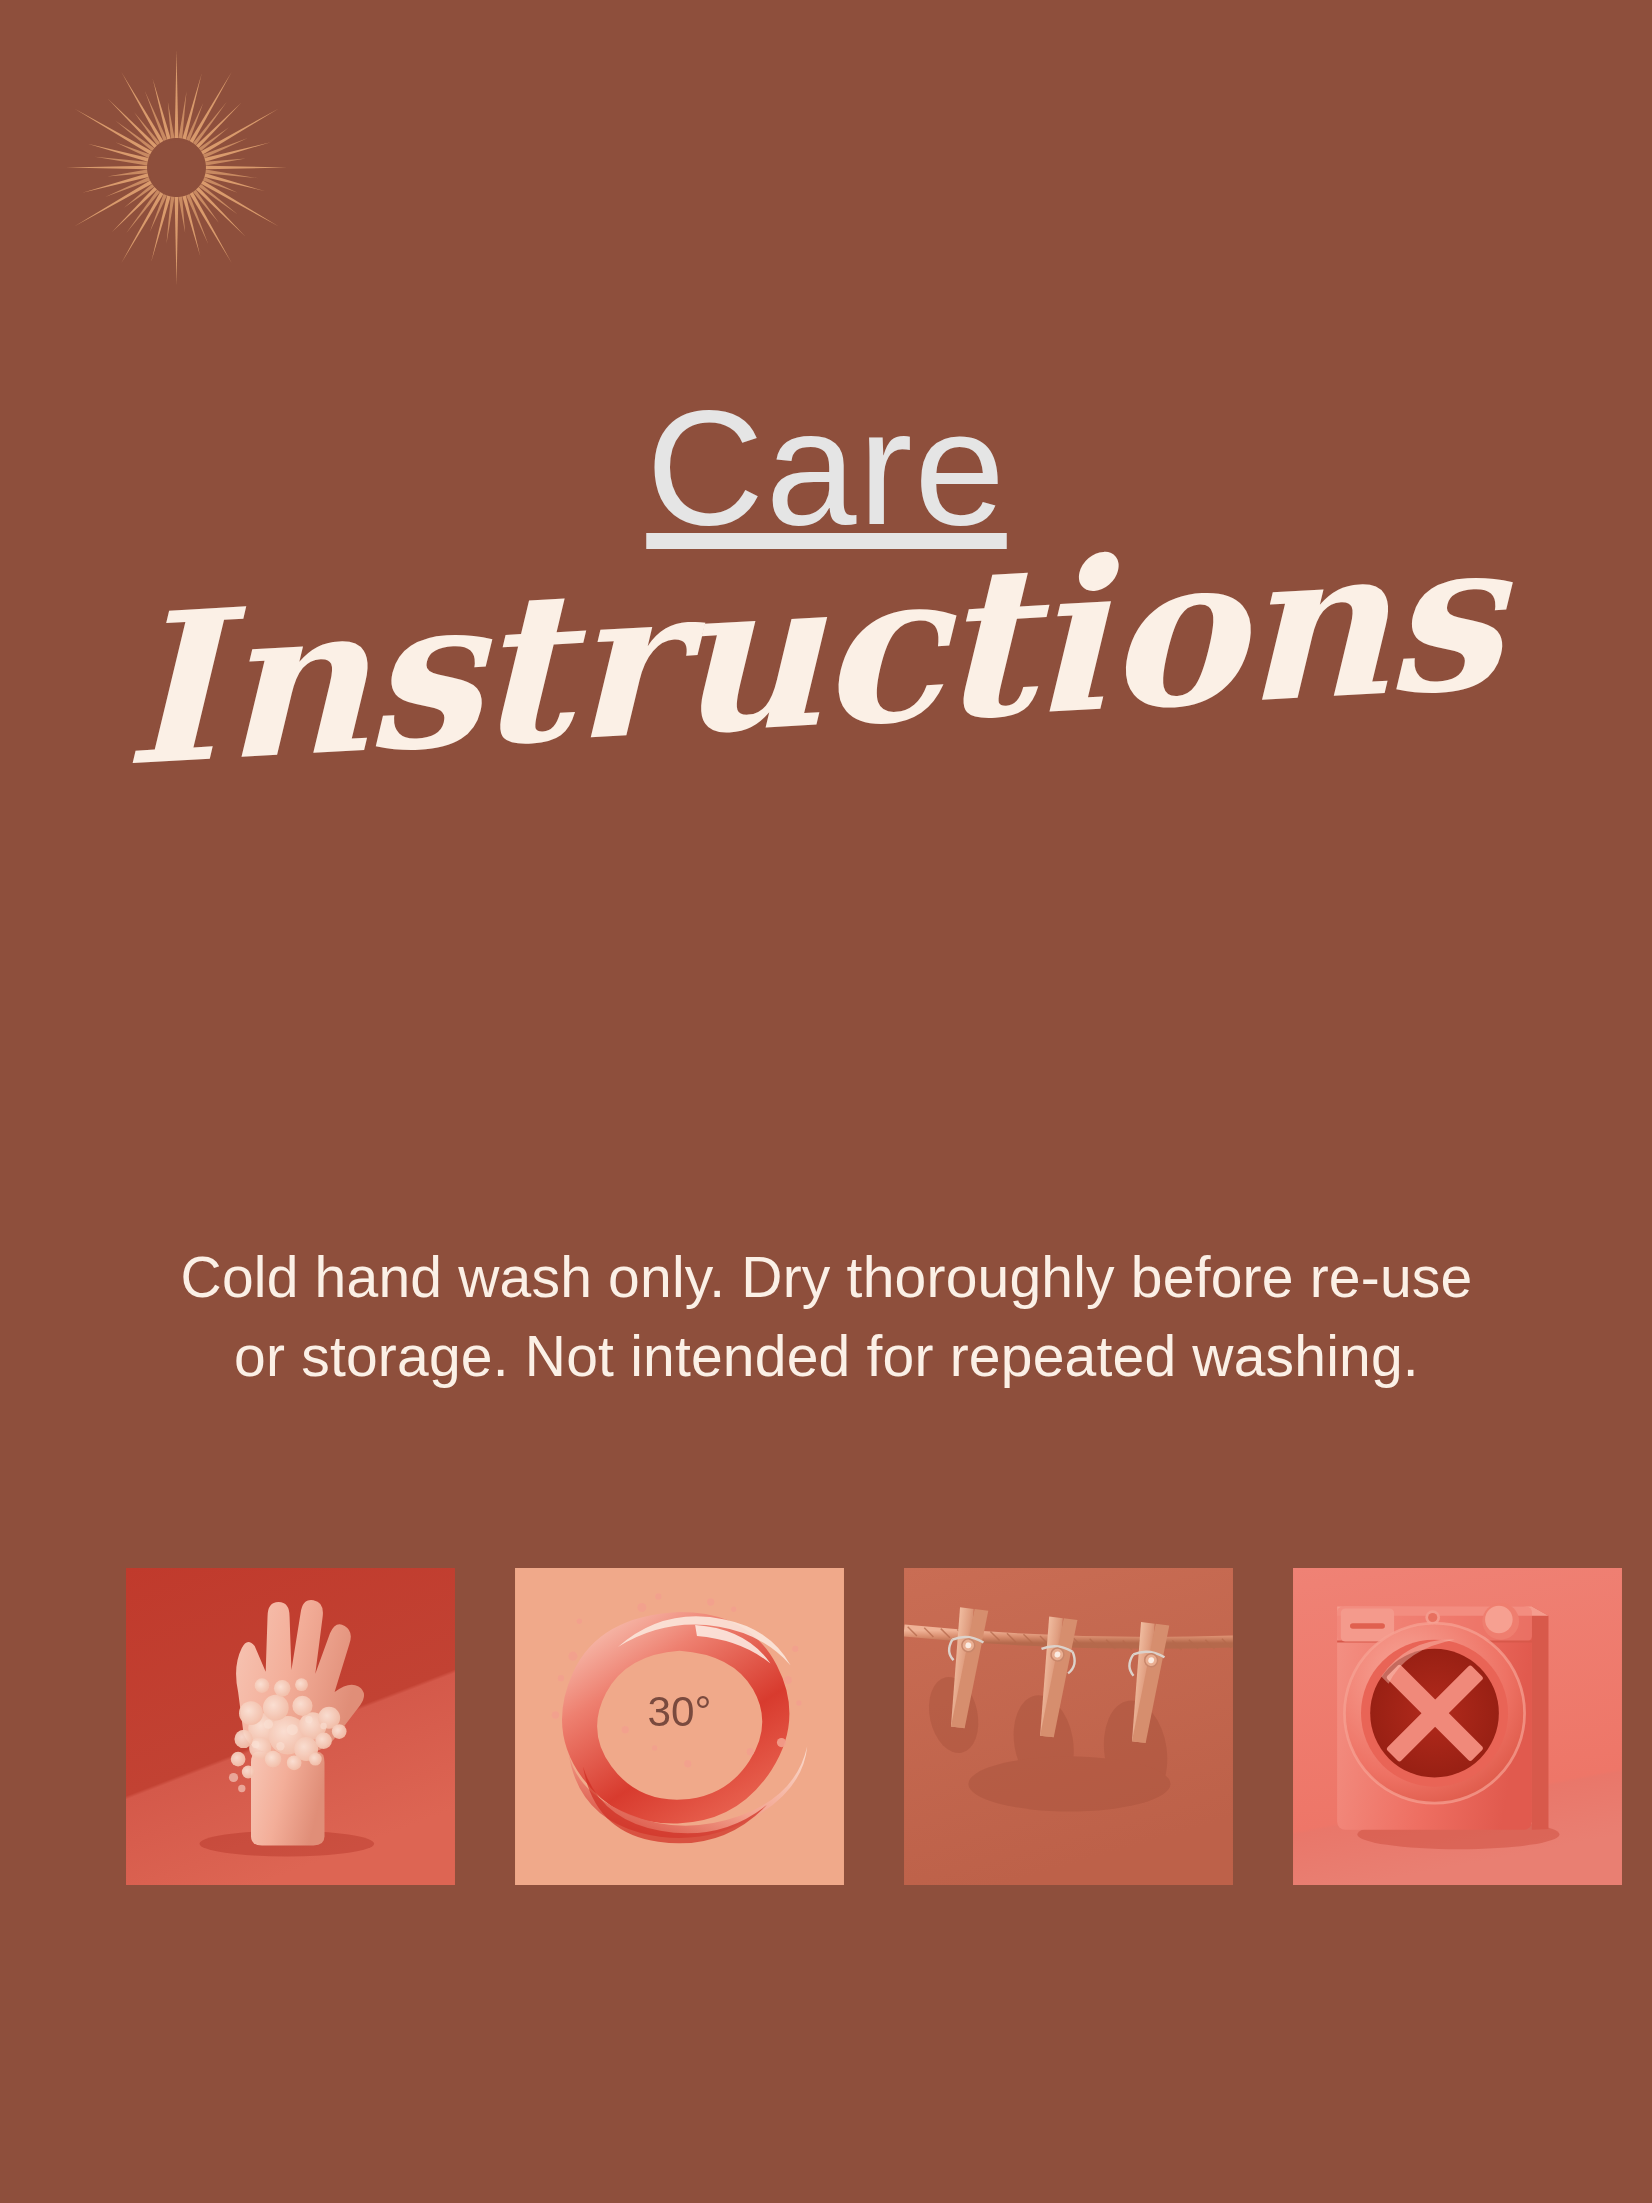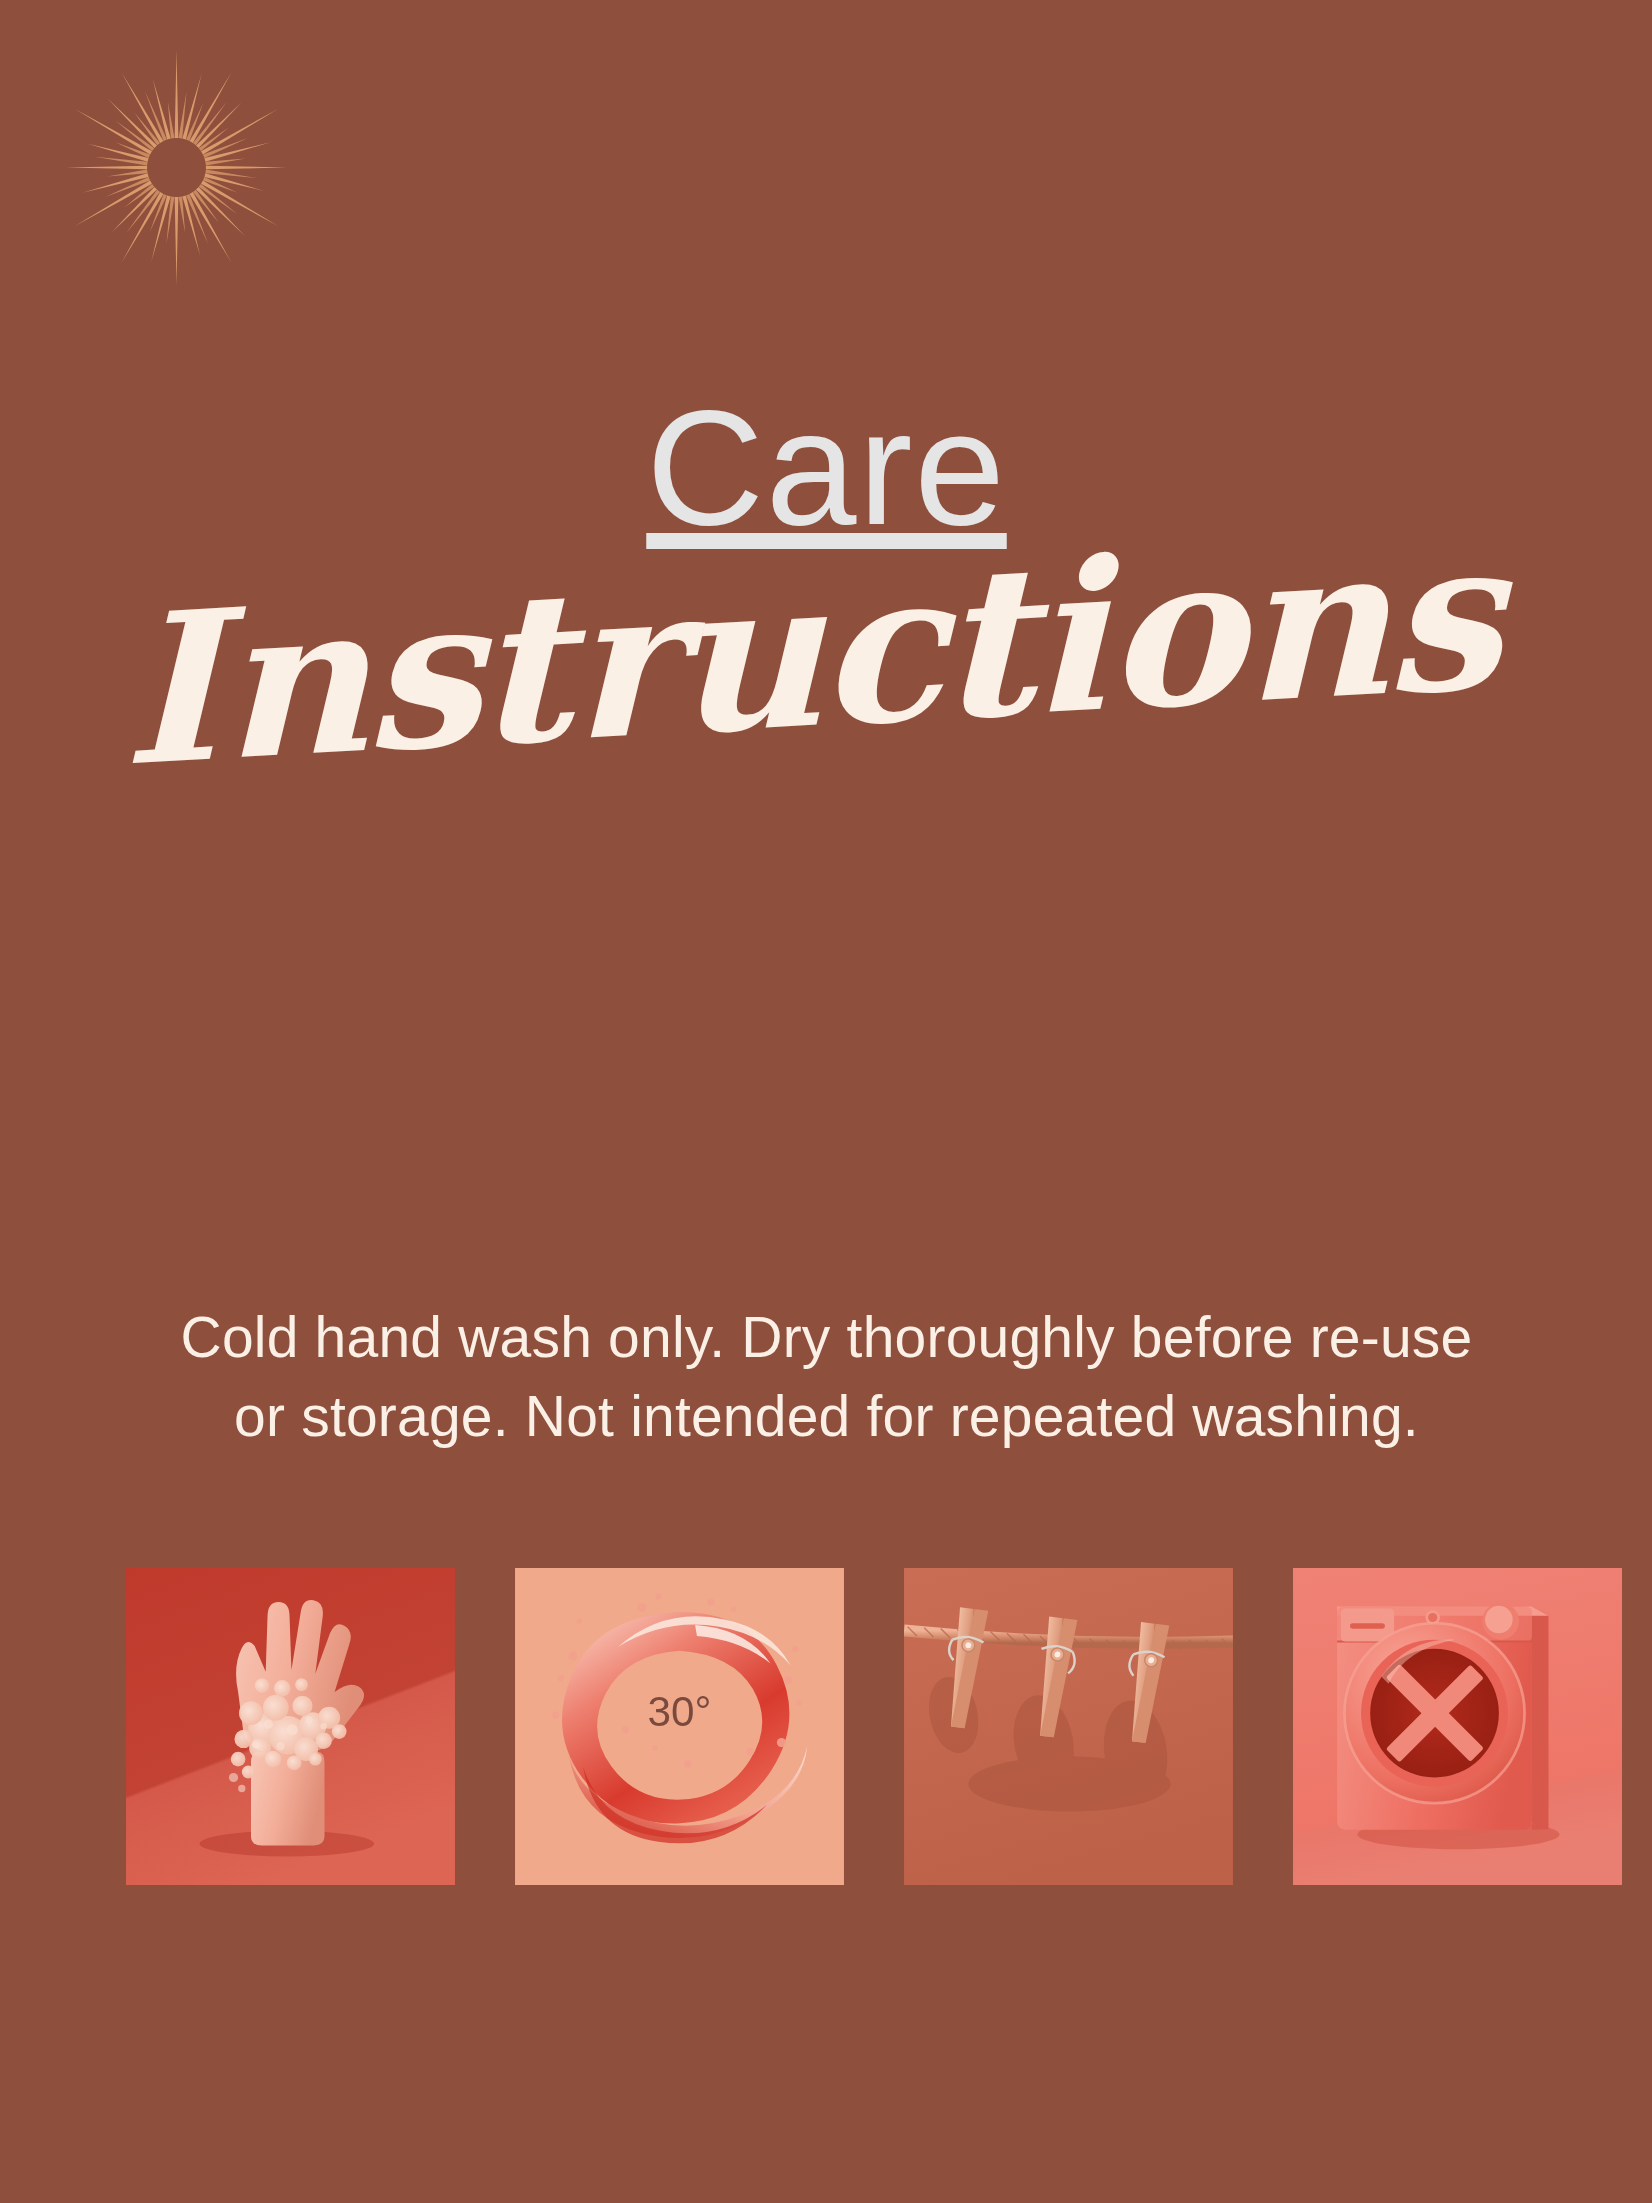--- a/index.html
+++ b/index.html
@@ -56,21 +56,21 @@
     color: #FBF0E6;
     transform: rotate(-3.2deg) skewX(-6deg);
     transform-origin: 50% 50%;
   }
 
   
   #body-copy {
     position: absolute;
     left: 50%;
     transform: translateX(-50%);
-    top: 1298px;
+    top: 1238px;
     width: 1304px;
     text-align: center;
     font-family: "Liberation Sans", sans-serif;
     font-weight: 300;
     font-size: 57px;
     line-height: 1.38;
     letter-spacing: 0.2px;
     color: #FBF0E6;
   }
 

